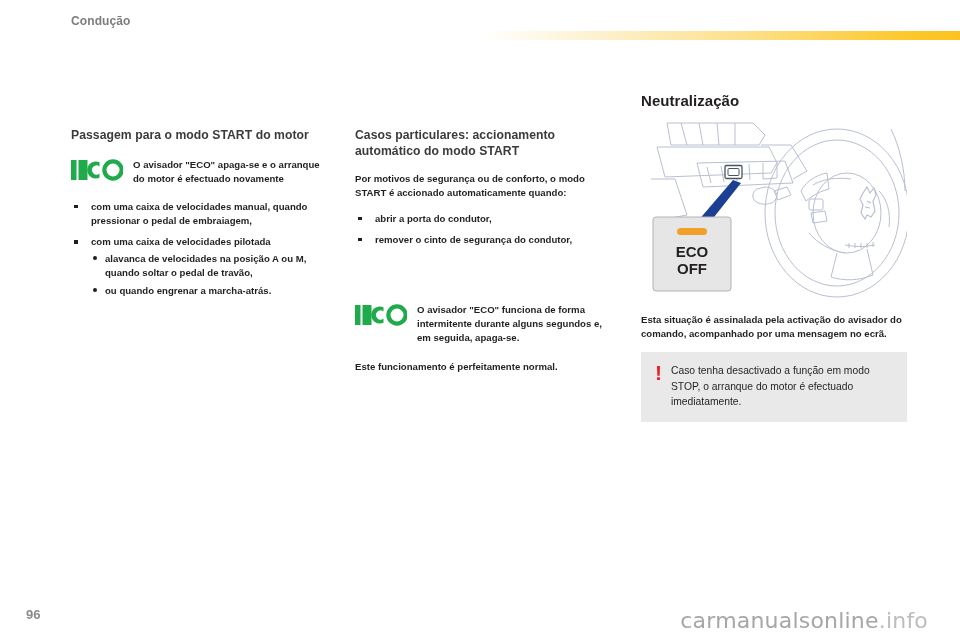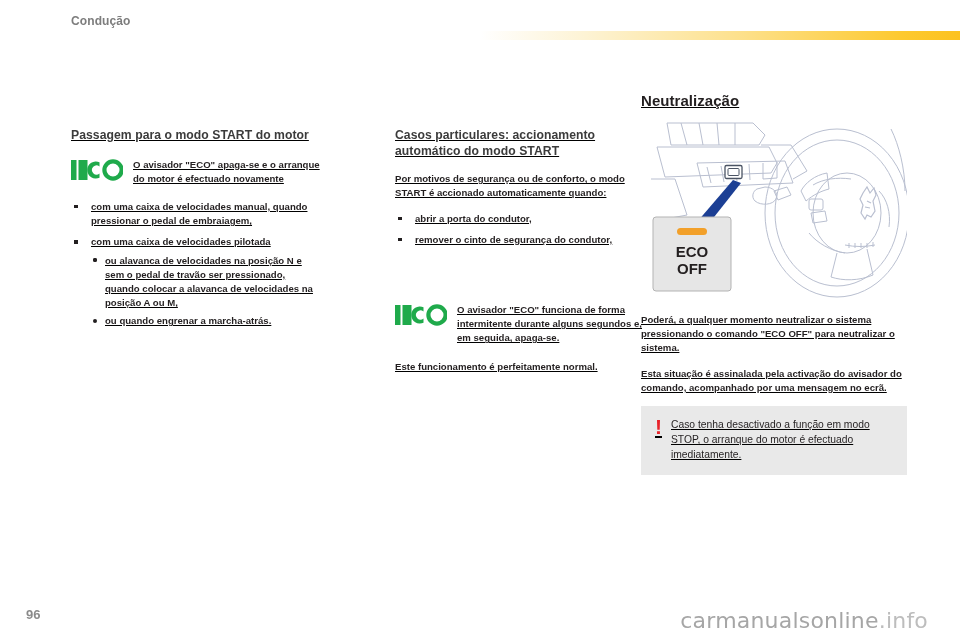--- a/index.html
+++ b/index.html
@@ -32,24 +32,23 @@
     width: 480px;
     height: 9px;
     background: linear-gradient(to right, #ffffff 0%, #fdf3d4 22%, #fde08a 55%, #fdc92f 88%, #fcc21f 100%);
   }
 
   
   .col {
     position: absolute;
     top: 128px;
     width: 250px;
-    text-decoration: underline;
   }
   .col-1 { left: 71px; }
-  .col-2 { left: 355px; margin-left: 40px; }
+  .col-2 { left: 355px; }
   .col-3 { left: 641px; top: 92px; width: 266px; }
 
   h2.sec-title {
     margin: 0 0 13px 0;
     font-size: 12.2px;
     font-weight: bold;
     color: #3b3b3b;
     line-height: 1.28;
     letter-spacing: 0.05px;
   }
@@ -219,24 +218,21 @@
     <li>
       <span class="sq"></span>
       <span>com uma caixa de velocidades manual, quando pressionar o pedal de embraiagem,</span>
     </li>
     <li>
       <span class="sq"></span>
       <span>com uma caixa de velocidades pilotada</span>
       <ul class="lvl2">
         <li>
           <span class="dot"></span>
-        </li>
-        <li>
-          <span class="dot"></span>
-          <span>ou alavanca de velocidades na posição N e sem o pedal de travão ser pressionado, quando colocar a alavanca de velocidades na posição A ou M,</span>
+          <span>alavanca de velocidades na posição A ou M, quando soltar o pedal de travão,</span>
         </li>
         <li>
           <span class="dot"></span>
           <span>ou quando engrenar a marcha-atrás.</span>
         </li>
       </ul>
     </li>
   </ul>
 </div>
 
@@ -328,21 +324,20 @@
 
       <g>
         <rect x="12" y="96" width="78" height="74" rx="3" fill="#e6e6e6" stroke="#b3b3b3" stroke-width="1"></rect>
         <rect x="36" y="107" width="30" height="7" rx="3.5" fill="#f2a02a"></rect>
         <text x="51" y="136" text-anchor="middle" font-family="Liberation Sans, sans-serif" font-size="15" font-weight="bold" fill="#231f20">ECO</text>
         <text x="51" y="153" text-anchor="middle" font-family="Liberation Sans, sans-serif" font-size="15" font-weight="bold" fill="#231f20">OFF</text>
       </g>
     </svg>
   </div>
 
-  <p class="body">Poderá, a qualquer momento neutralizar o sistema pressionando o comando "ECO OFF" para neutralizar o sistema.</p>
   <p class="body">Esta situação é assinalada pela activação do avisador do comando, acompanhado por uma mensagem no ecrã.</p>
 
   <div class="warn-box">
     <div class="warn-bang">!</div>
     <div class="warn-text">Caso tenha desactivado a função em modo STOP, o arranque do motor é efectuado imediatamente.</div>
   </div>
 </div>
 
 <div class="page-num">96</div>
 <div class="watermark"><span>carmanualsonline</span><span class="dim">.info</span></div>

